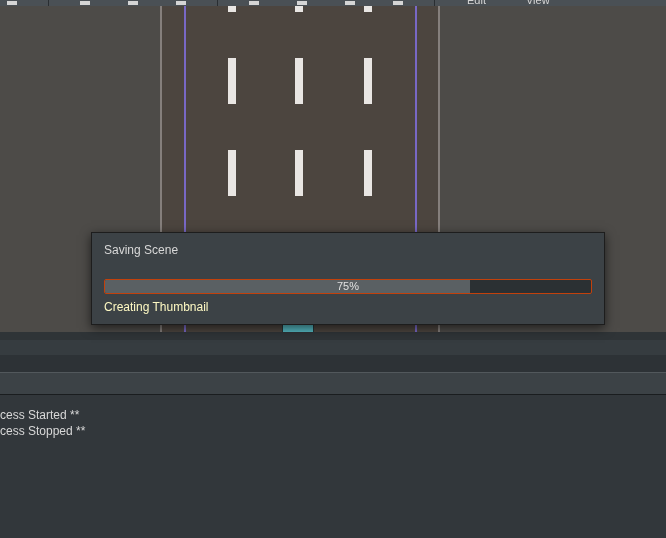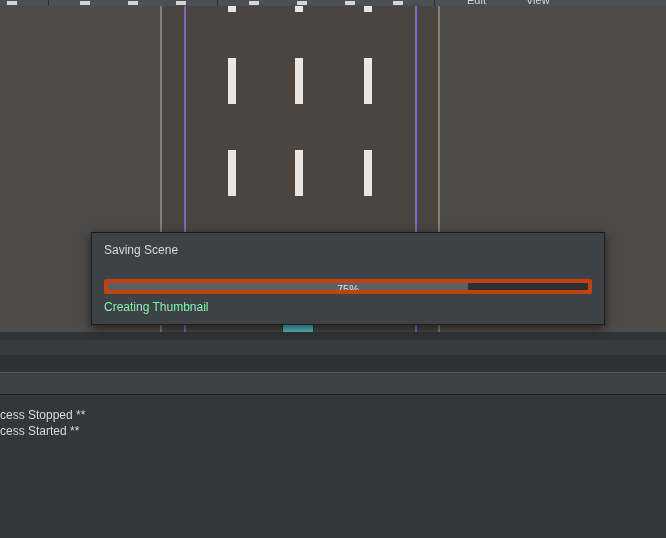--- a/index.html
+++ b/index.html
@@ -39,24 +39,24 @@
   .car .body { position: absolute; left: 4px; top: 4px; width: 32px; height: 52px; background: #55b9c2; border-radius: 4px; border: 1px solid #243438; }
   .car .win { position: absolute; left: 8px; top: 9px; width: 24px; height: 13px; background: #14303a; border-radius: 2px; }
   .car .win2 { position: absolute; left: 8px; top: 34px; width: 24px; height: 12px; background: #1b3b44; border-radius: 2px; }
   .car .tire { position: absolute; width: 5px; height: 11px; background: #151515; }
   .car .tire.tl { left: 1px; top: 8px; }
   .car .tire.tr { right: 1px; top: 8px; }
 
   
   .dialog { position: absolute; left: 91px; top: 232px; width: 514px; background: #3c4246; border: 1px solid #1d1d1d; box-shadow: 0 3px 10px rgba(0,0,0,0.6); padding: 10px 12px 10px 12px; }
   .dialog .title { font-size: 12px; color: #d8d8d8; margin-bottom: 22px; }
-  .dialog .bar { position: relative; height: 15px; background: #2b3033; border: 4px solid #c2410c; border-radius: 2px; overflow: hidden; }
+  .dialog .bar { position: relative; height: 15px; background: #2b3033; border: 1px solid #c2410c; border-radius: 2px; overflow: hidden; }
   .dialog .bar .fill { position: absolute; left: 0; top: 0; bottom: 0; background: #5a6063; }
   .dialog .bar .pct { position: absolute; left: 0; right: 0; top: 0; bottom: 0; text-align: center; font-size: 11px; line-height: 13px; color: #e0e0e0; }
-  .dialog .status { font-size: 12px; color: #86efac; margin-top: 6px; }
+  .dialog .status { font-size: 12px; color: #fef9c3; margin-top: 6px; }
 
   
   .output { position: absolute; left: 0; top: 355px; width: 666px; height: 183px; background: #32373b; }
   .output .tabbar { height: 40px; background: #2d3236; border-bottom: 1px solid #23272a; position: relative; }
   .output .tabbar .active-tab { position: absolute; left: 0; top: 17px; height: 23px; width: 666px; background: #3c4246; border-top: 1px solid #52585c; border-bottom: 1px solid #1a1d1f; }
   .output .log { padding: 12px 6px 6px 0; font-size: 12px; color: #d8d8d8; line-height: 16px; }
   .output .log .line { white-space: nowrap; }
 </style>
 </head>
 <body>
@@ -159,18 +159,18 @@
       <div class="pct">75%</div>
     </div>
     <div class="status">Creating Thumbnail</div>
   </div>
 
   <div class="output">
     <div class="tabbar">
       <div class="active-tab"></div>
     </div>
     <div class="log">
+      <div class="line">cess Started **</div>
       <div class="line">cess Stopped **</div>
-      <div class="line">cess Started **</div>
     </div>
   </div>
 
 </div>
 
 </body></html>

